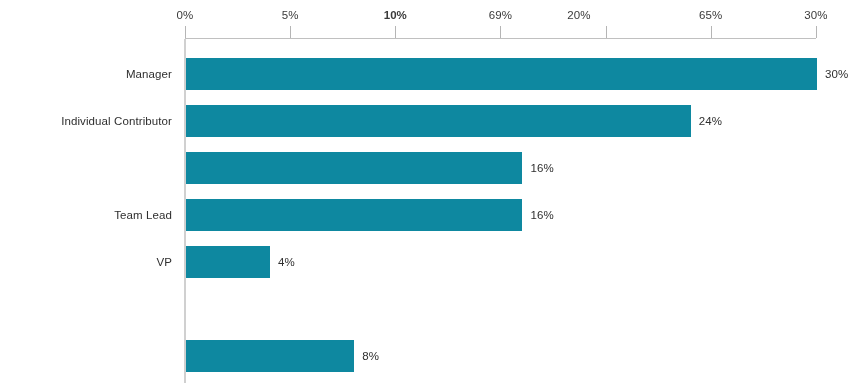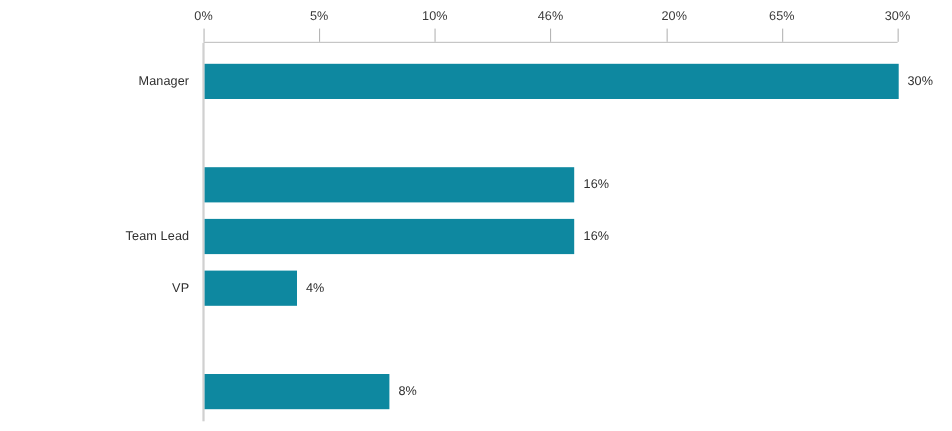--- a/index.html
+++ b/index.html
@@ -112,39 +112,44 @@
 <div id="chart-root">
 
   <div class="axis-area">
     <div class="axis-line"></div>
     <div id="ticks">
         <div class="tick" style="left: 185px;"></div>
         <div class="tick-label" style="left: 185px;">0%</div>
         <div class="tick" style="left: 290.15px;"></div>
         <div class="tick-label" style="left: 290.15px;">5%</div>
         <div class="tick" style="left: 395.3px;"></div>
-        <div class="tick-label" style="left: 395.3px;">10%</div>
+        <div class="tick-label" style="left: 395.3px; font-weight: bold;">10%</div>
         <div class="tick" style="left: 500.45px;"></div>
-        <div class="tick-label" style="left: 500.45px;">46%</div>
+        <div class="tick-label" style="left: 500.45px;">69%</div>
         <div class="tick" style="left: 605.6px;"></div>
-        <div class="tick-label" style="left: 613px;">20%</div>
+        <div class="tick-label" style="left: 579px;">20%</div>
         <div class="tick" style="left: 710.75px;"></div>
         <div class="tick-label" style="left: 710.75px;">65%</div>
         <div class="tick" style="left: 815.9px;"></div>
         <div class="tick-label" style="left: 815.9px;">30%</div>
       </div>
   </div>
 
   <div class="y-spine"></div>
 
   <div class="plot" id="plot">
       <div class="row" style="top: 58px;">
         <div class="cat-label">Manager</div>
         <div class="bar" title="Manager 30%" style="width: 630.9px; background: rgb(14, 136, 160);"></div>
         <div class="bar-value" style="left: 824.9px;">30%</div>
+      </div>
+      <div class="row" style="top: 105px;">
+        <div class="cat-label">Individual Contributor</div>
+        <div class="bar" title="Individual Contributor 24%" style="width: 504.72px; background: rgb(14, 136, 160);"></div>
+        <div class="bar-value" style="left: 698.72px;">24%</div>
       </div>
       <div class="row" style="top: 152px;">
         <div class="bar" title="Director 16%" style="width: 336.48px; background: rgb(14, 136, 160);"></div>
         <div class="bar-value" style="left: 530.48px;">16%</div>
       </div>
       <div class="row" style="top: 199px;">
         <div class="cat-label">Team Lead</div>
         <div class="bar" title="Team Lead 16%" style="width: 336.48px; background: rgb(14, 136, 160);"></div>
         <div class="bar-value" style="left: 530.48px;">16%</div>
       </div>

